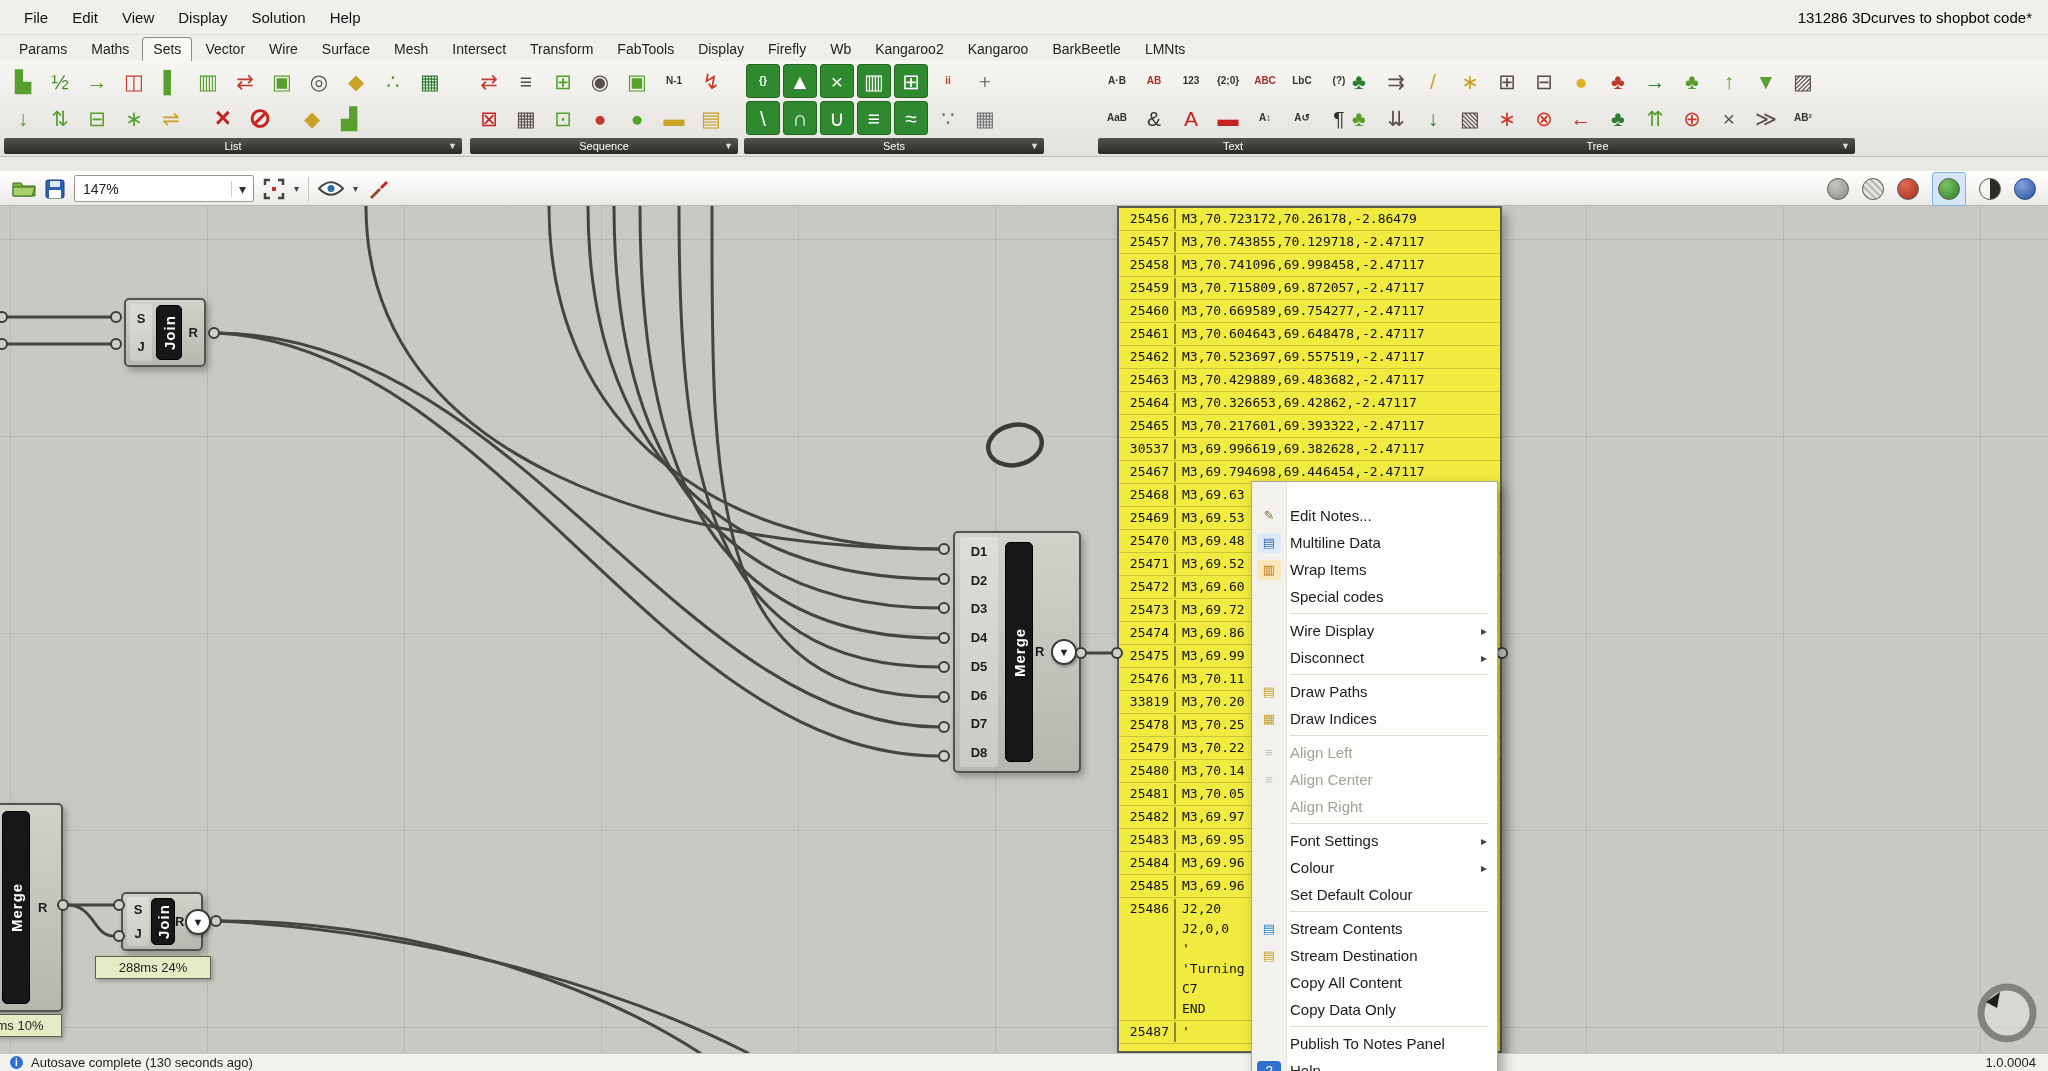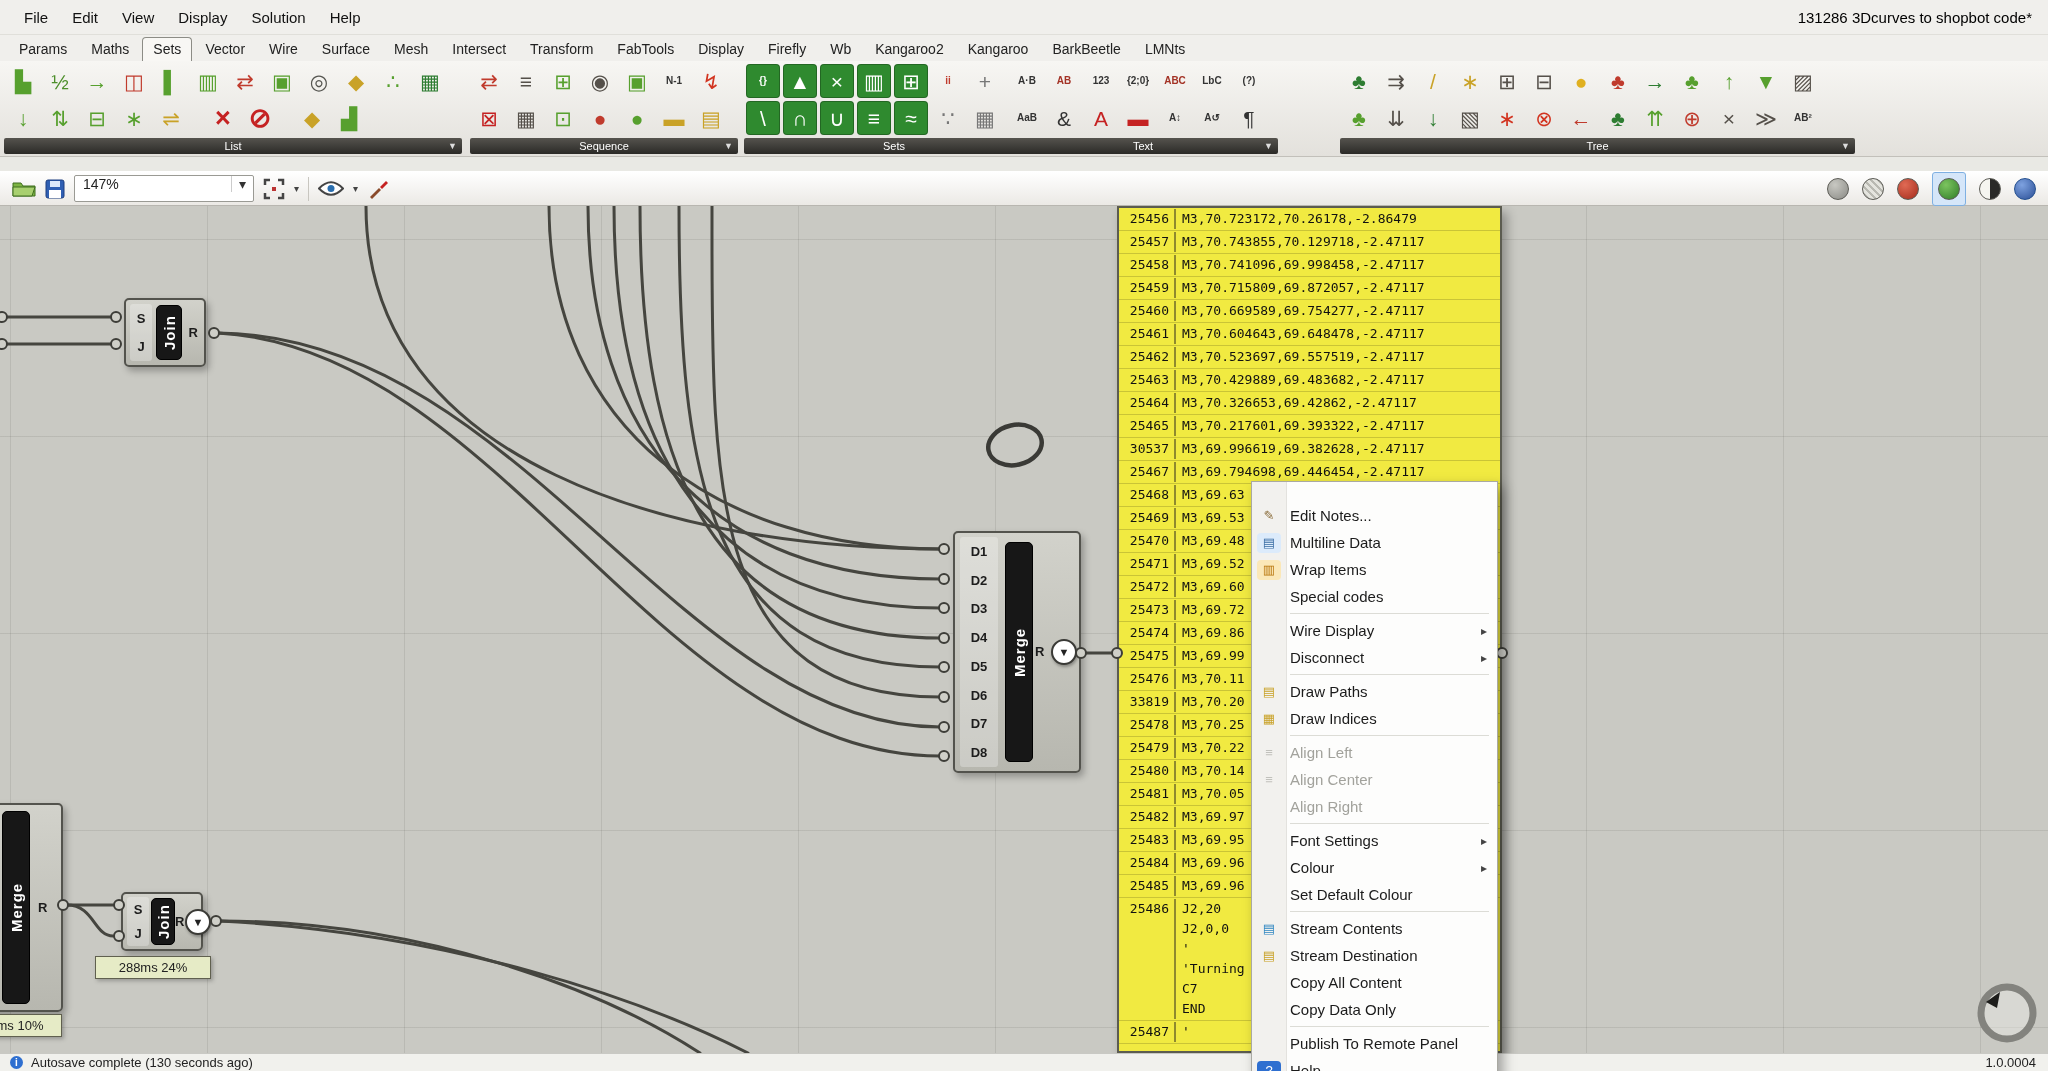--- a/index.html
+++ b/index.html
@@ -34,21 +34,21 @@
   .ticon.s{font-size:10px;font-weight:bold}
   .ticon.big{font-size:27px;font-weight:bold}
   .ticon.box{box-shadow:inset 0 0 0 1px rgba(0,0,0,.25)}
   .ticon.gap{width:12px}
 
   
   .cbar{position:absolute;top:171px;left:0;right:0;height:35px;z-index:15;box-sizing:border-box;
         background:linear-gradient(#ffffff,#ebe9e5);border-bottom:1px solid #b8b6b0;border-top:1px solid #fff;
         display:flex;align-items:center;gap:9px;padding:0 12px}
   .zoom{width:170px;height:25px;background:#fff;border:1px solid #9a9a94;border-radius:2px;
-        display:flex;align-items:flex-start;font-size:14px;padding-left:8px;color:#222}
+        display:flex;align-items:center;font-size:14px;padding-left:8px;color:#222}
   .zoom::after{content:"▾";margin-left:auto;padding:0 7px;color:#333;border-left:1px solid #ccc}
   .mini-dd{font-size:10px;color:#444}
   .mini-dd::after{content:"▾"}
   .csep{width:1px;height:24px;background:#c8c6c0}
   .right-cluster{margin-left:auto;display:flex;align-items:center;gap:13px}
   .sph{width:22px;height:22px;border-radius:50%;border:1px solid #5c5c56;box-sizing:border-box}
   .selbox{width:32px;height:32px;background:#d5e6f9;border:1px solid #7fb0e2;border-radius:3px;
           display:flex;align-items:center;justify-content:center}
 
   
@@ -219,21 +219,21 @@
         <span class="ticon box" style="color: rgb(255, 255, 255); background-color: rgb(47, 138, 47);">≡</span>
         <span class="ticon box" style="color: rgb(255, 255, 255); background-color: rgb(47, 138, 47);">≈</span>
         <span class="ticon" style="color: rgb(119, 119, 119);">∵</span>
         <span class="ticon" style="color: rgb(119, 119, 119);">▦</span>
       </div>
     <div class="lbl">
         <span>Sets</span>
         <span class="garrow"></span>
       </div>
   </div>
-  <div class="tg" style="left:1008px;width:270px">
+  <div class="tg" style="left:1098px;width:270px">
     <div class="r1">
         <span class="ticon s" style="color: rgb(51, 51, 51);">A·B</span>
         <span class="ticon s" style="color: rgb(163, 50, 37);">AB</span>
         <span class="ticon s" style="color: rgb(51, 51, 51);">123</span>
         <span class="ticon s" style="color: rgb(51, 51, 51);">{2;0}</span>
         <span class="ticon s" style="color: rgb(163, 50, 37);">ABC</span>
         <span class="ticon s" style="color: rgb(51, 51, 51);">LbC</span>
         <span class="ticon s" style="color: rgb(51, 51, 51);">(?)</span>
       </div>
     <div class="r2">
@@ -736,21 +736,21 @@
       </div>
     </div>
     <div class="mi sep">
       <div class="mi-sep"></div>
 
     </div>
     <div class="mi">
 
       <div class="mi-row">
         <span class="mi-icon"></span>
-        <span class="mi-label">Publish To Remote Panel</span>
+        <span class="mi-label">Publish To Notes Panel</span>
 
       </div>
     </div>
     <div class="mi">
 
       <div class="mi-row">
         <span class="mi-icon" style="color: rgb(255, 255, 255); background-color: rgb(46, 111, 208);">?</span>
         <span class="mi-label">Help...</span>
 
       </div>

